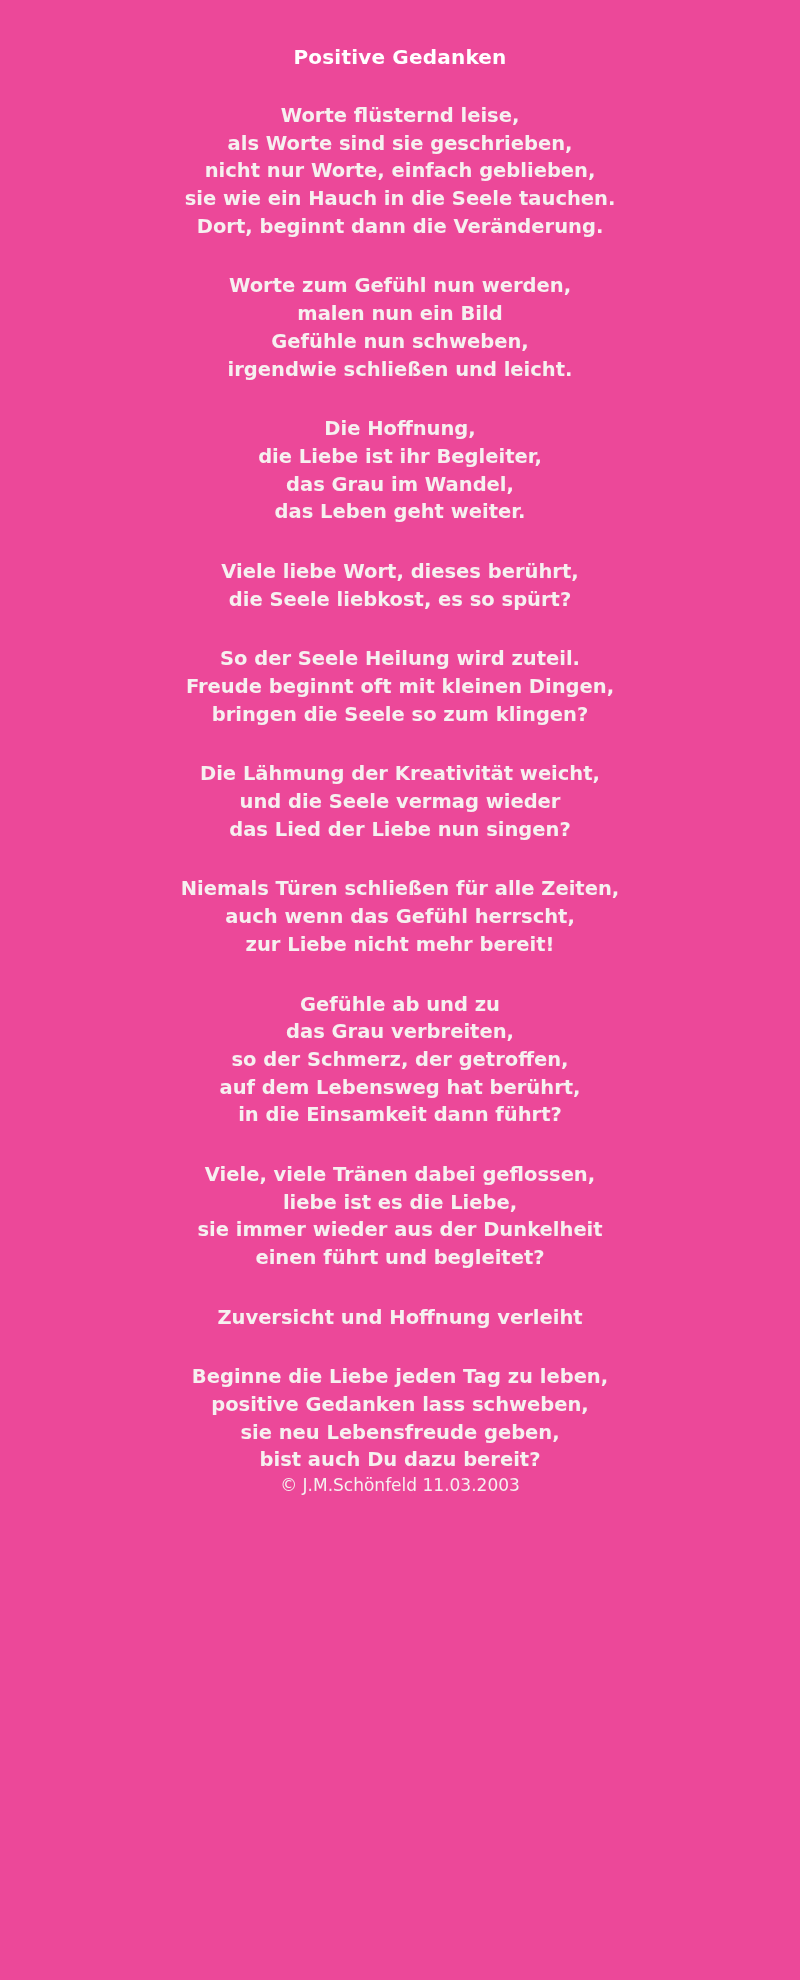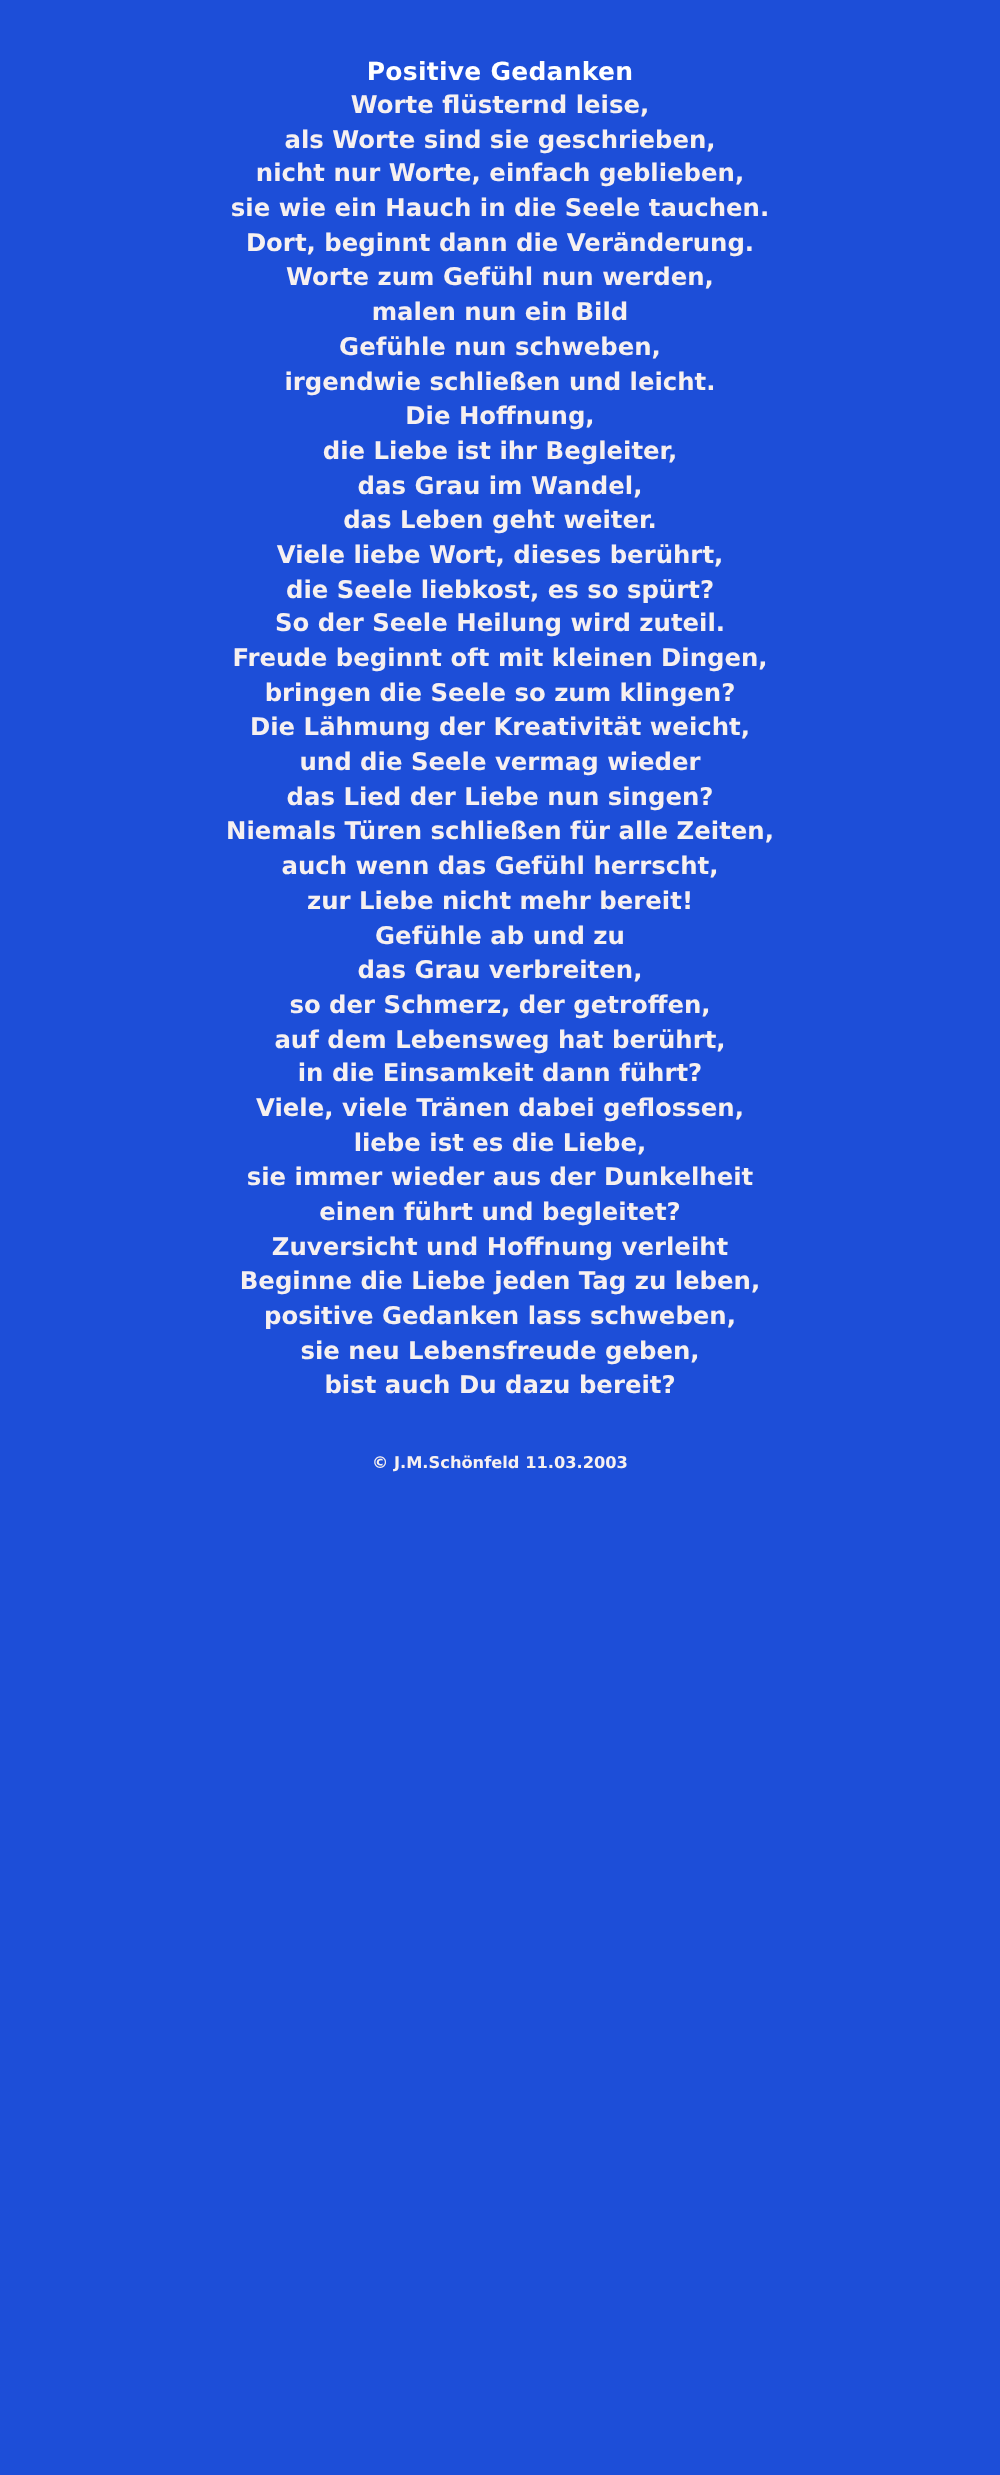--- a/index.html
+++ b/index.html
@@ -10,21 +10,21 @@
   body {
     width: 800px;
     height: 1980px;
     overflow: hidden;
     font-family: "DejaVu Sans", sans-serif;
   }
   #poem-page {
     position: relative;
     width: 800px;
     height: 1980px;
-    background: #1d4ed8;
+    background: #ec4899;
     box-sizing: border-box;
     display: flex;
     flex-direction: column;
     align-items: center;
   }
   .page-inner {
     width: 640px;
     margin: 0 auto;
     text-align: center;
     color: #f3ecec;
@@ -32,33 +32,33 @@
   .poem-title {
     font-size: 20px;
     font-weight: bold;
     letter-spacing: 0.2px;
     margin-top: 45px;
     margin-bottom: 0;
     line-height: 1.25;
     color: #ffffff;
   }
   .stanza {
+    margin-top: 32px;
     font-size: 19.5px;
     font-weight: bold;
     line-height: 1.42;
     color: #f6f0f0;
   }
   .stanza .line {
     display: block;
     white-space: pre;
   }
   .copyright {
-    margin-top: 40px;
-    font-size: 13px;
-    font-weight: bold;
+    font-size: 17px;
+    font-weight: normal;
     color: #f6f0f0;
     line-height: 1.4;
   }
 </style>
 </head>
 <body>
 
 <div id="poem-page">
   <div class="page-inner">
 

